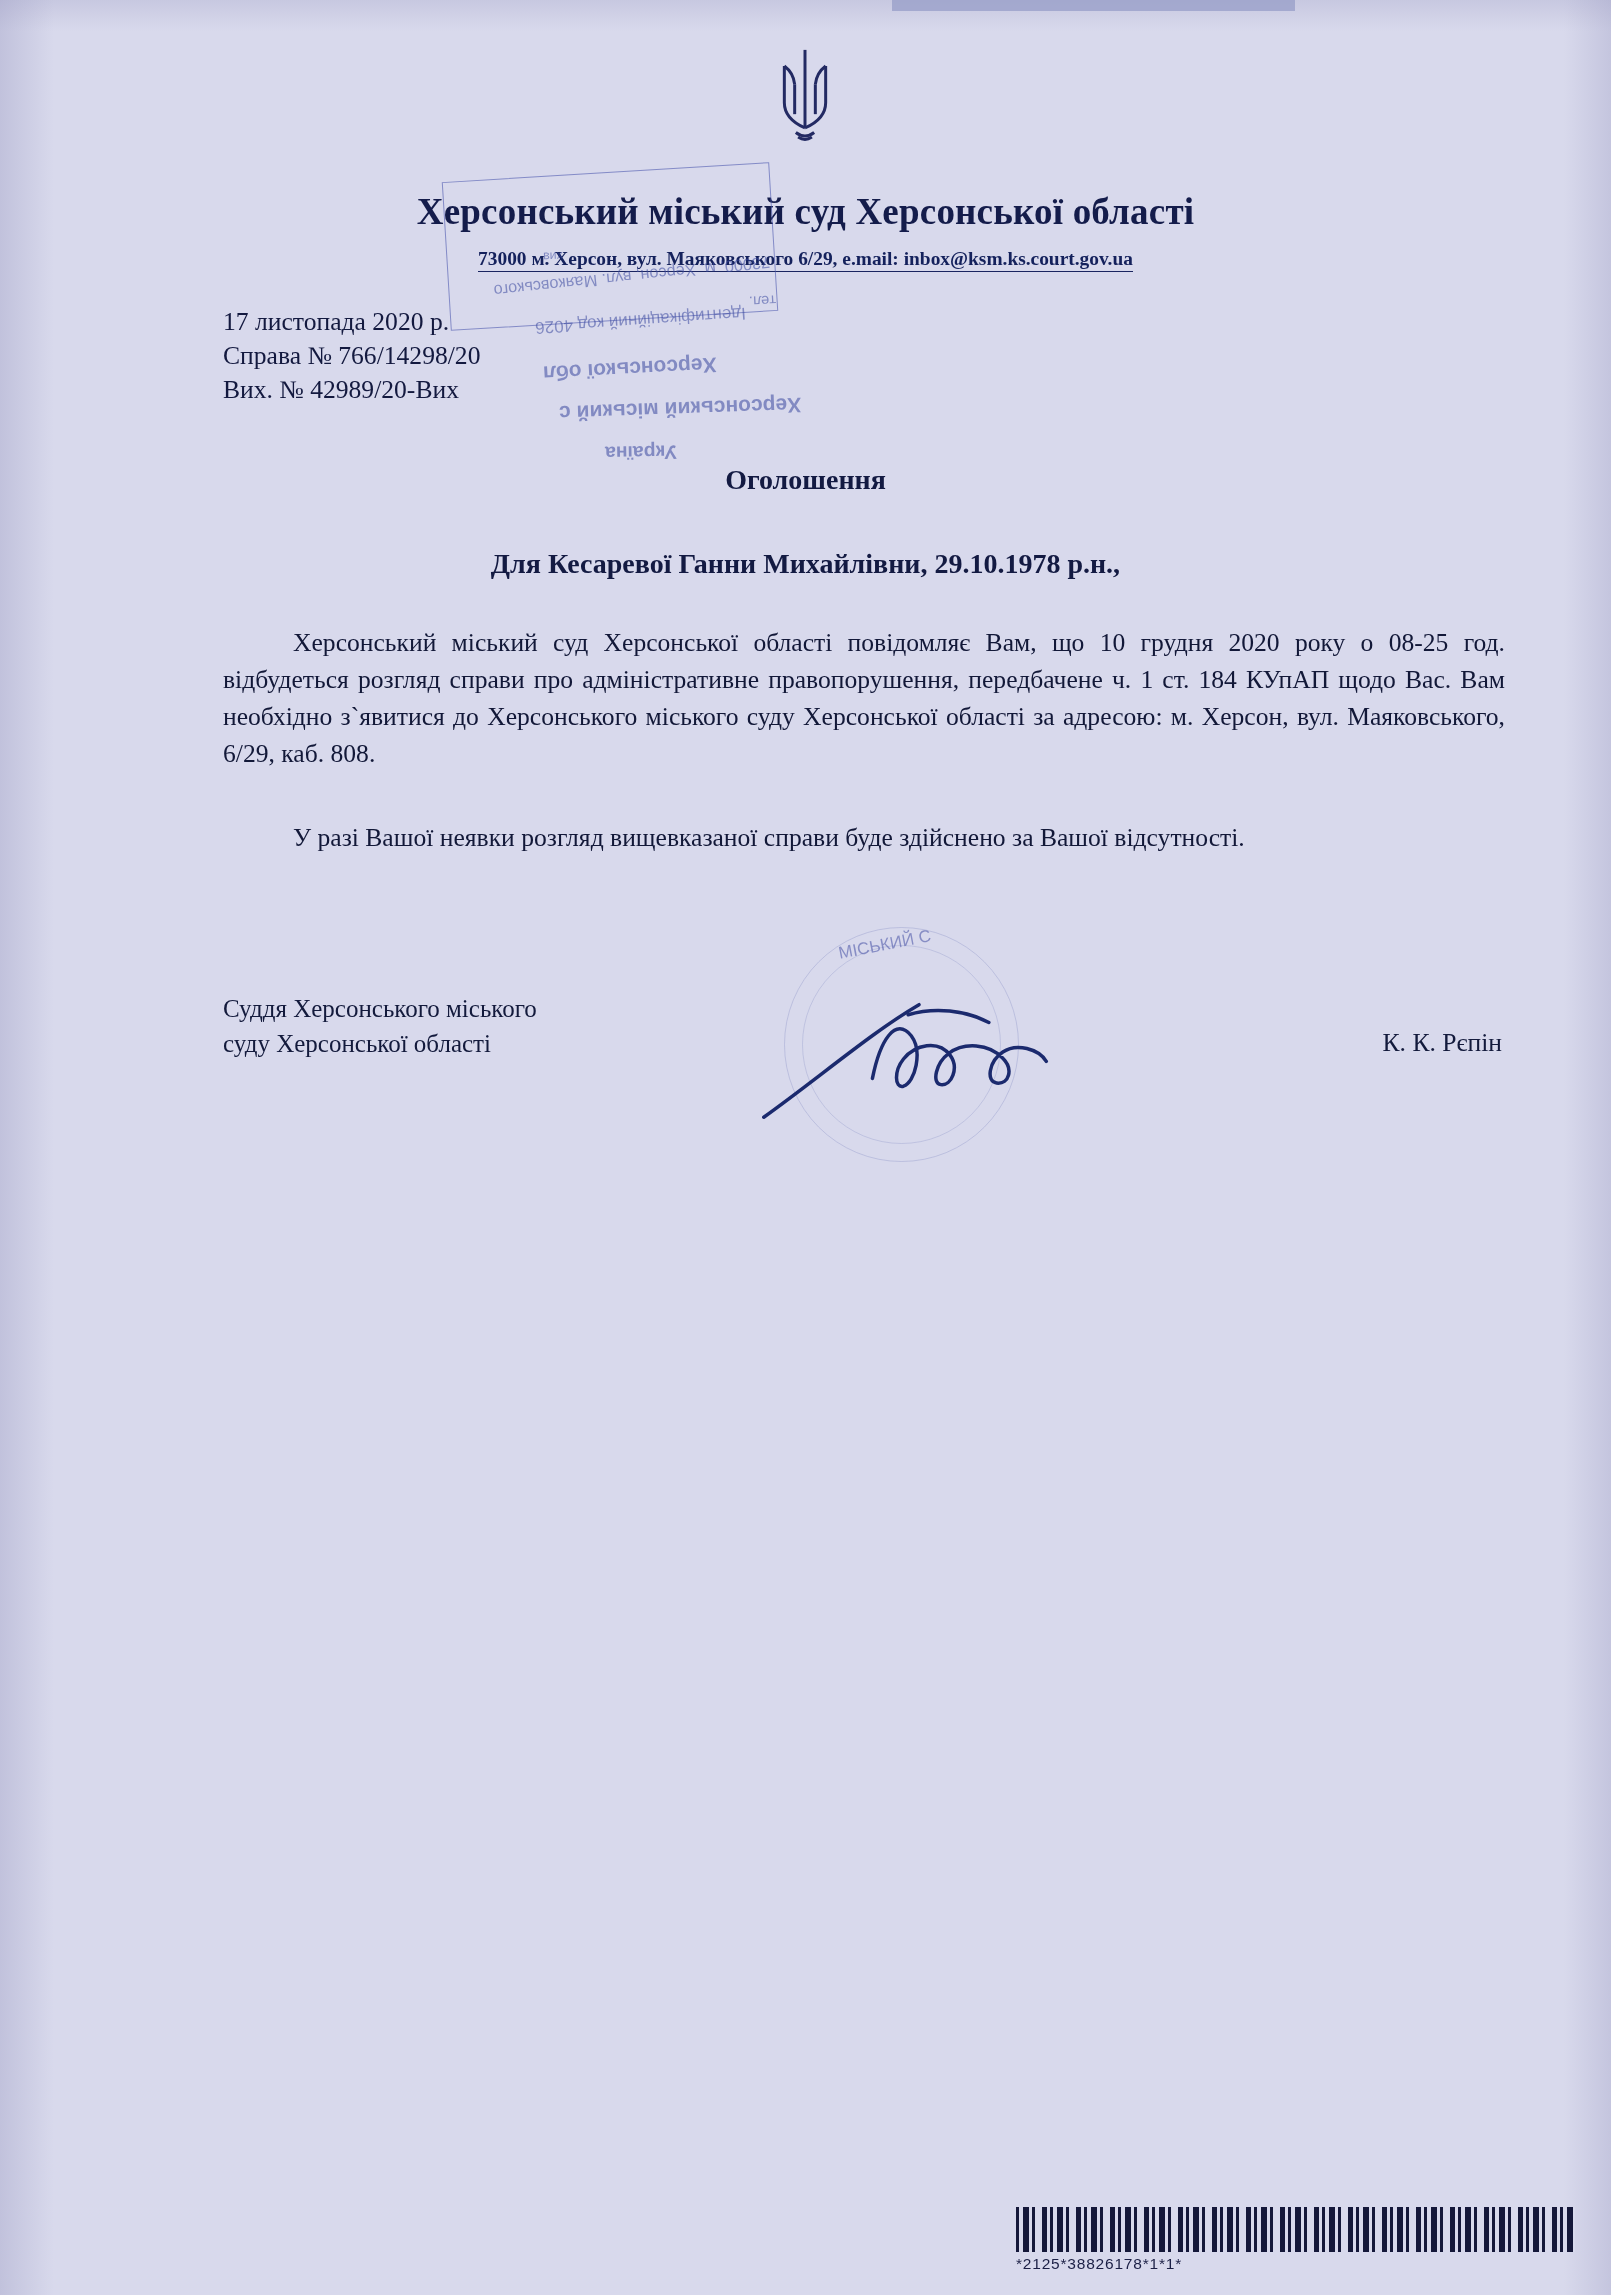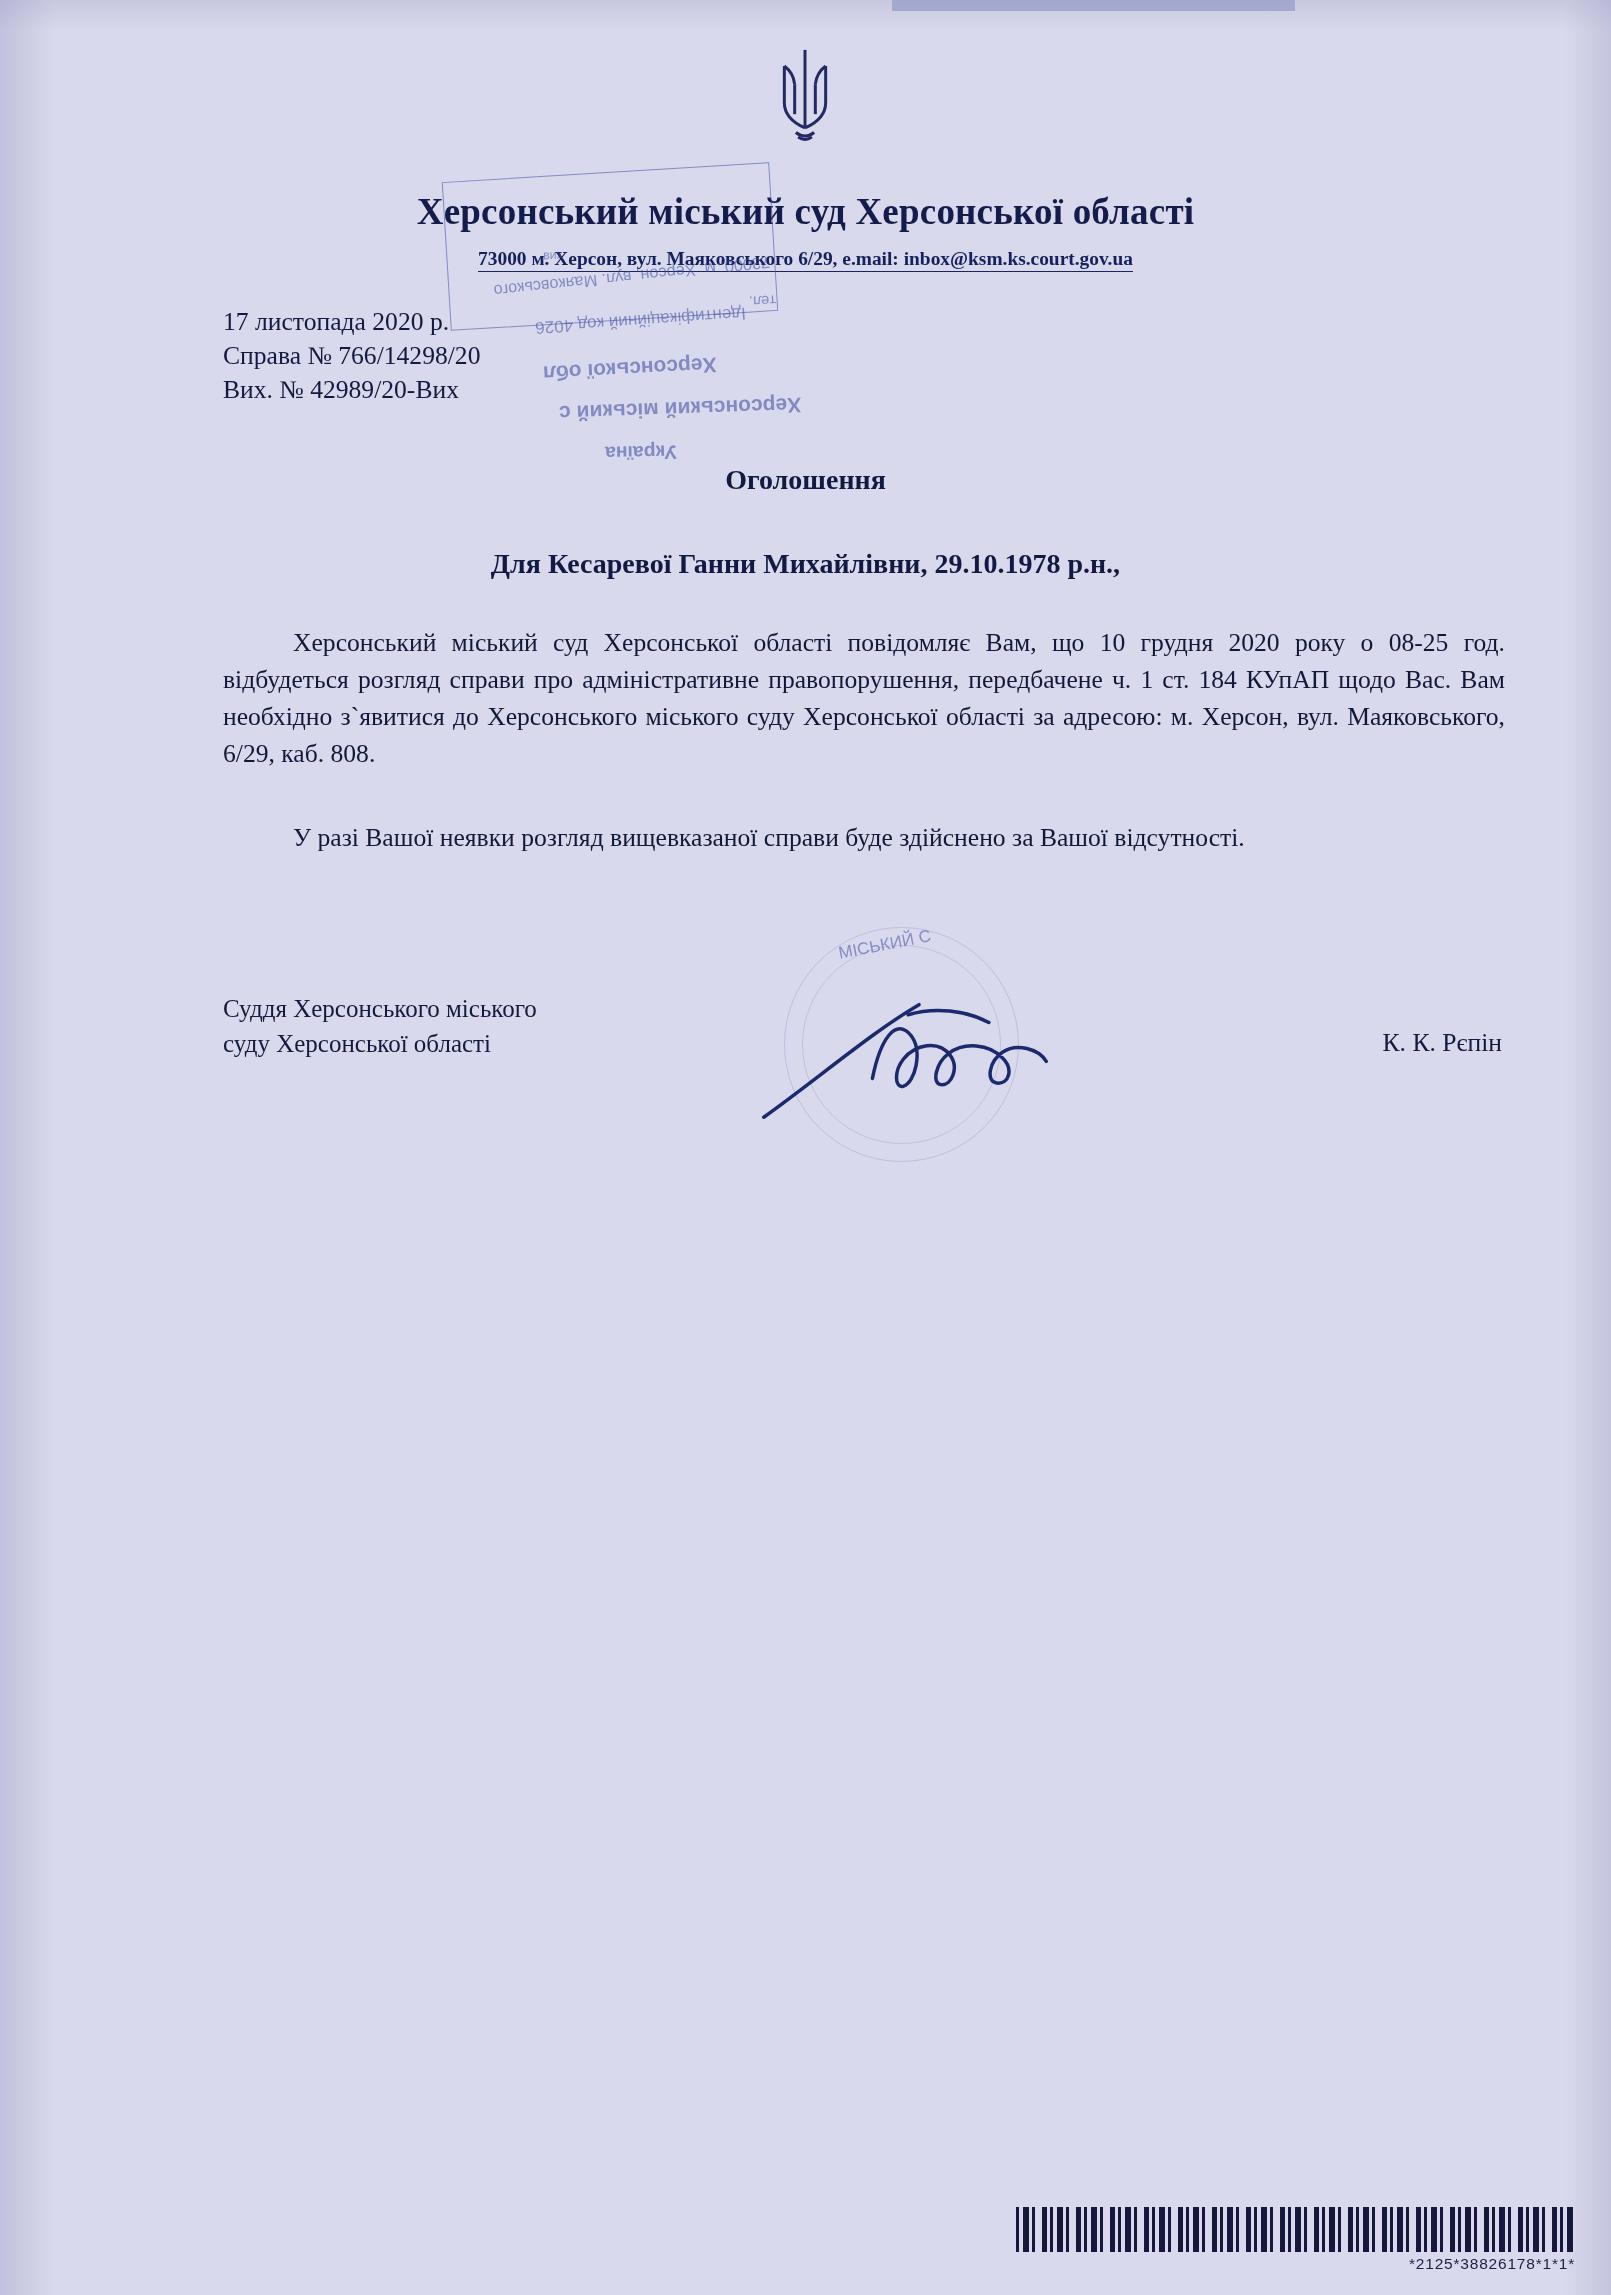--- a/index.html
+++ b/index.html
@@ -239,21 +239,21 @@
     z-index: 6;
   }
   .signature svg { width: 100%; height: 100%; }
 
   
   .barcode-wrap {
     position: absolute;
     left: 1016px;
     top: 2207px;
     width: 559px;
-    text-align: right;
+    text-align: left;
     z-index: 6;
   }
   .barcode {
     height: 45px;
     width: 100%;
     background-image: repeating-linear-gradient(
       90deg,
       #15183a 0px, #15183a 3.1px,
       #d8d9ec 3.1px, #d8d9ec 7px,
       #15183a 7px, #15183a 13px,

